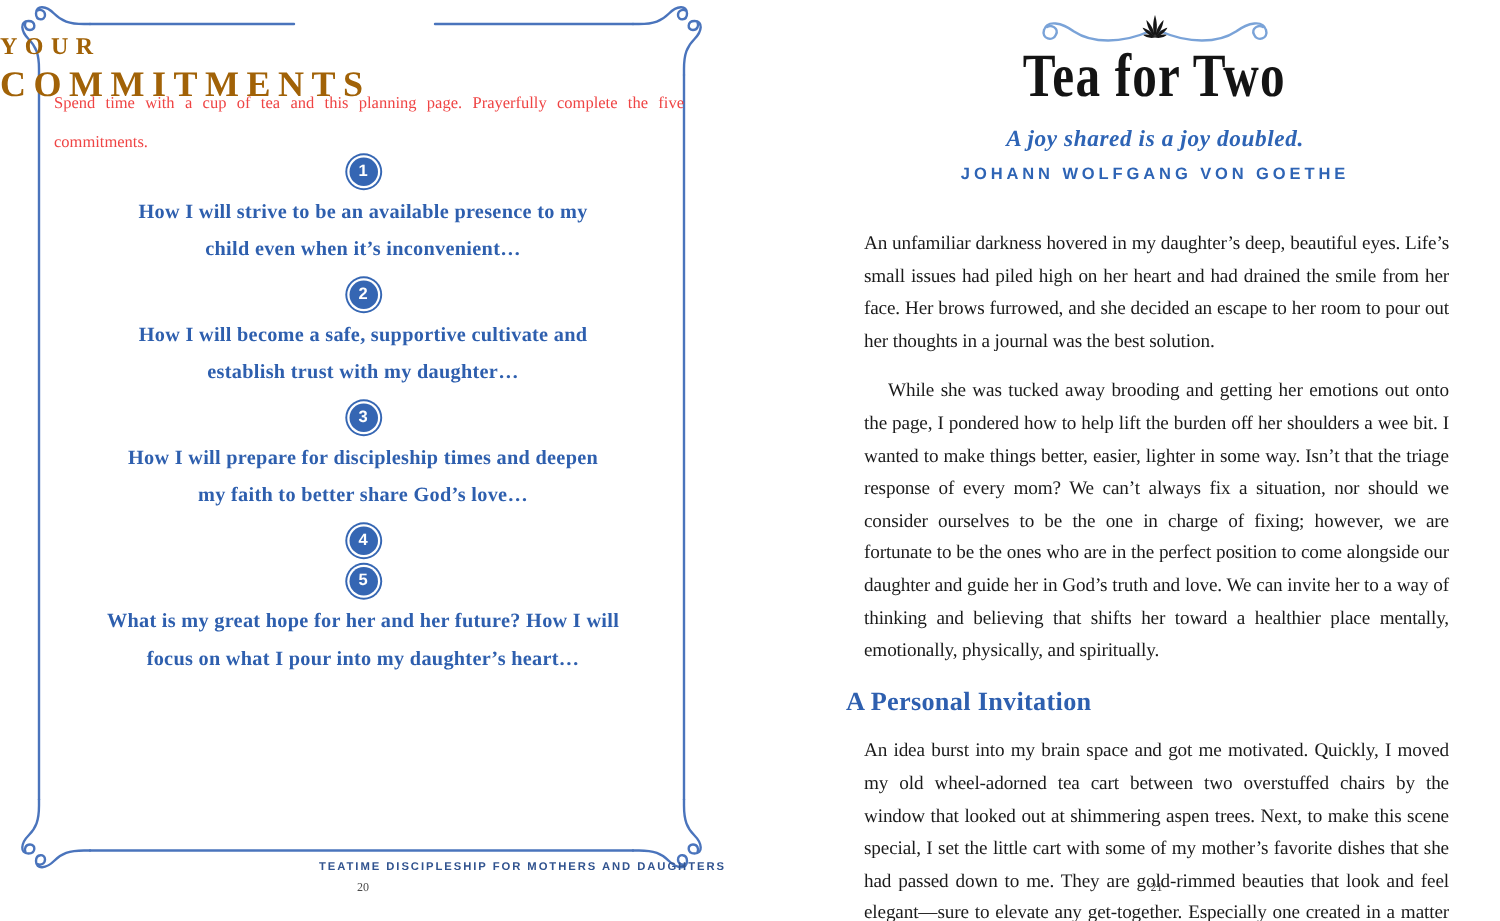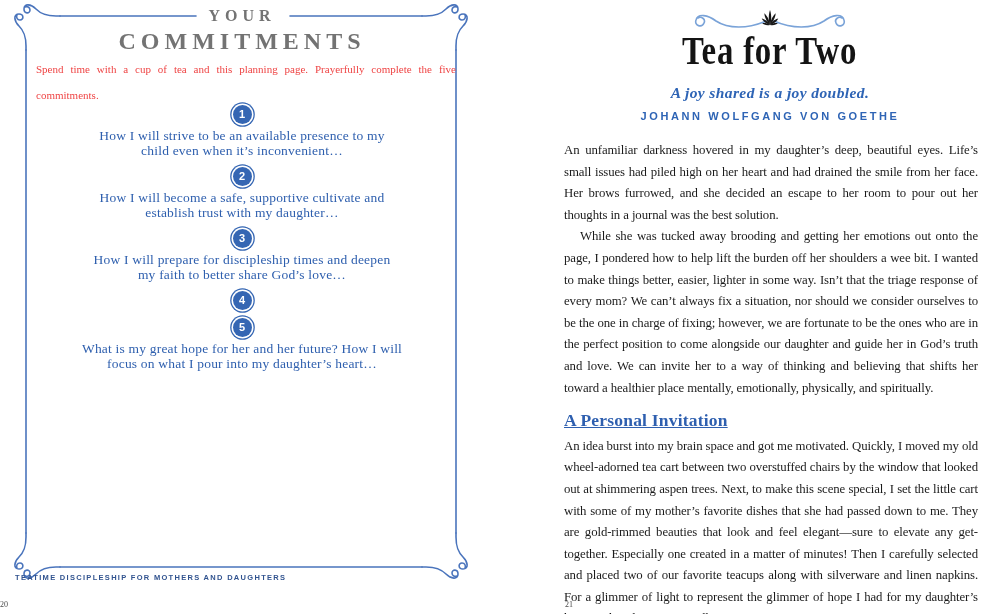--- a/index.html
+++ b/index.html
@@ -6,59 +6,59 @@
   body{
     width:1000px;height:614px;position:relative;background:#ffffff;
     font-family:"Liberation Serif", serif;color:#1f1f1f;overflow:hidden;
   }
   .page{position:absolute;top:0;height:614px;width:500px;}
   #left-page{left:0;}
   #right-page{left:500px;}
 
   
   .border-svg{position:absolute;left:0;top:0;}
-  .lp-title{position:absolute;left:0;width:484px;text-align:center;color:#737373;
-    font-weight:bold;letter-spacing:5px;}
+  .lp-title{position:absolute;left:0;width:484px;text-align:left;color:#a16207;
+    font-weight:bold;letter-spacing:5px;margin-top:16px;}
   .lp-title-1{top:7px;font-size:16px;}
   .lp-title-2{top:28px;font-size:24px;}
   .lp-intro{position:absolute;top:56px;left:36px;width:420px;font-size:11px;
     line-height:26px;text-align:justify;color:#ef4444;word-spacing:1.5px;}
   .commitments{position:absolute;top:104px;left:42px;width:400px;text-align:center;}
   .commitment{margin-bottom:8px;}
   .badge-wrap{height:19px;margin-bottom:5px;}
   .num-badge{display:inline-block;width:19px;height:19px;border-radius:50%;
     background:#3566b3;color:#fff;font-family:"Liberation Sans",sans-serif;
     font-size:11px;font-weight:bold;line-height:19px;text-align:center;
     box-shadow:0 0 0 1.5px #fff,0 0 0 2.8px #3566b3;}
-  .commitment-text{color:#2e5fae;font-weight:normal;font-size:13.5px;line-height:15px;
+  .commitment-text{color:#2e5fae;font-weight:bold;font-size:13.5px;line-height:25px;
     white-space:pre-line;letter-spacing:.2px;}
-  .lp-footer{position:absolute;top:573px;left:0;width:484px;text-align:left;
+  .lp-footer{position:absolute;top:573px;left:0;width:484px;text-align:right;
     font-family:"Liberation Sans",sans-serif;font-size:7.5px;font-weight:bold;
-    letter-spacing:1.3px;color:#31538f;padding-left:15px;}
-  .page-num{position:absolute;font-size:8px;color:#4a4a4a;text-align:left;margin-top:13px;}
+    letter-spacing:1.3px;color:#31538f;}
+  .page-num{position:absolute;font-size:8px;color:#4a4a4a;text-align:center;}
   #lp-num{top:587px;left:0;width:484px;}
   #rp-num{top:587px;left:65px;width:412px;}
 
   
   .ornament{position:absolute;top:6px;left:190px;}
   .rp-title{position:absolute;top:26px;left:0;width:540px;text-align:center;
     color:#141414;font-size:41px;font-weight:600;white-space:nowrap;}
   .rp-title .condensed{display:inline-block;transform:scaleX(.8);transform-origin:center;
     letter-spacing:1px;}
   .rp-quote{position:absolute;top:84px;left:0;width:540px;text-align:center;
     color:#2e64b5;font-style:italic;font-weight:bold;font-size:15.5px;letter-spacing:.4px;}
   .rp-attrib{position:absolute;top:110px;left:0;width:540px;text-align:center;
     font-family:"Liberation Sans",sans-serif;color:#2e64b5;font-weight:bold;
     font-size:11px;letter-spacing:2.6px;}
   .rp-body{position:absolute;top:140px;left:64px;width:414px;font-size:12.8px;
     line-height:21.6px;text-align:justify;color:#1b1b1b;letter-spacing:-0.1px;}
-  .rp-body p{margin:0;}
+  .rp-body p{margin:12px;}
   .rp-body p.indent{text-indent:16px;}
   .section-heading{color:#2e5faf;font-weight:bold;font-size:17.5px;margin:11px 0 4px 0;
-    text-align:left;letter-spacing:.2px;text-decoration:underline;}
+    text-align:left;letter-spacing:.2px;}
 </style>
 </head>
 <body>
 
 <div class="page" id="left-page">
 
   <svg class="border-svg" width="500" height="614" viewBox="0 0 500 614">
     <g stroke="#4a74bc" stroke-width="1.6" fill="none" stroke-linecap="round">
 
       <path d="M60,16 H196"></path>

